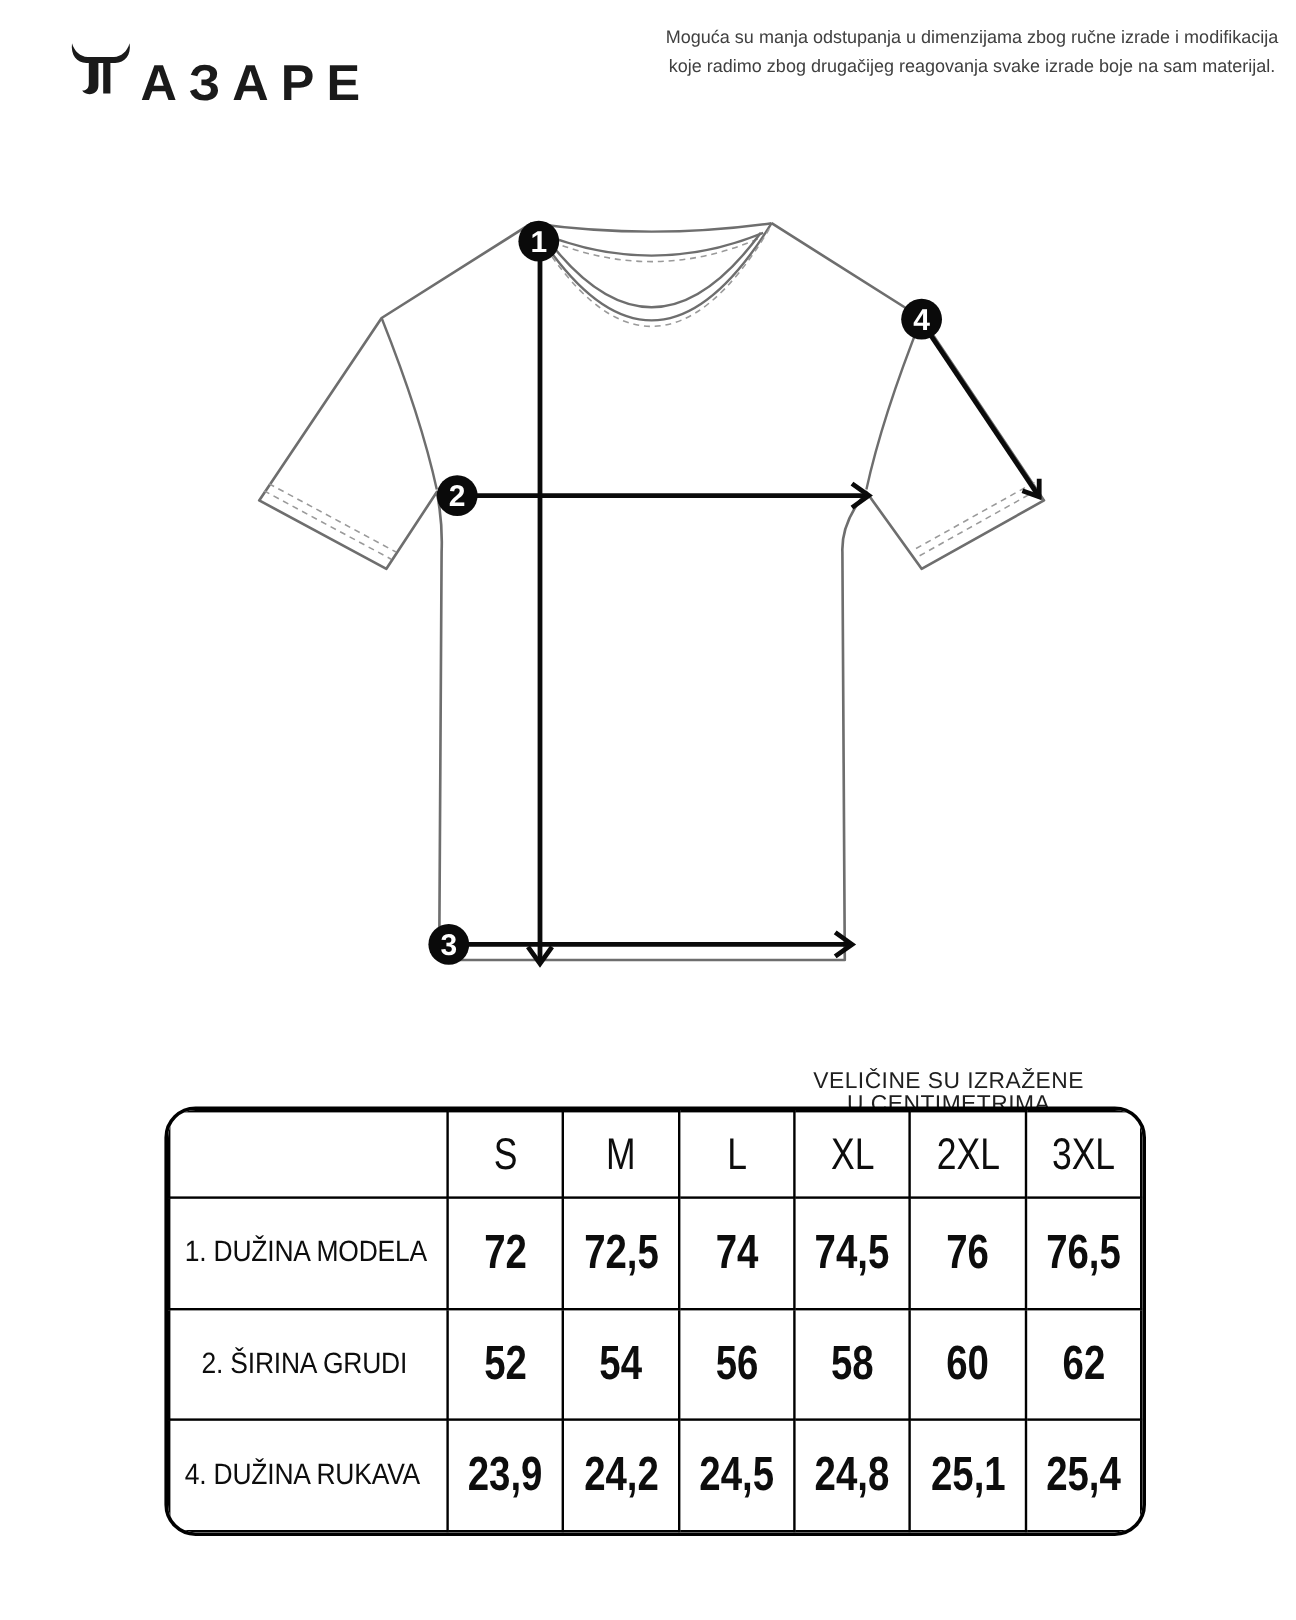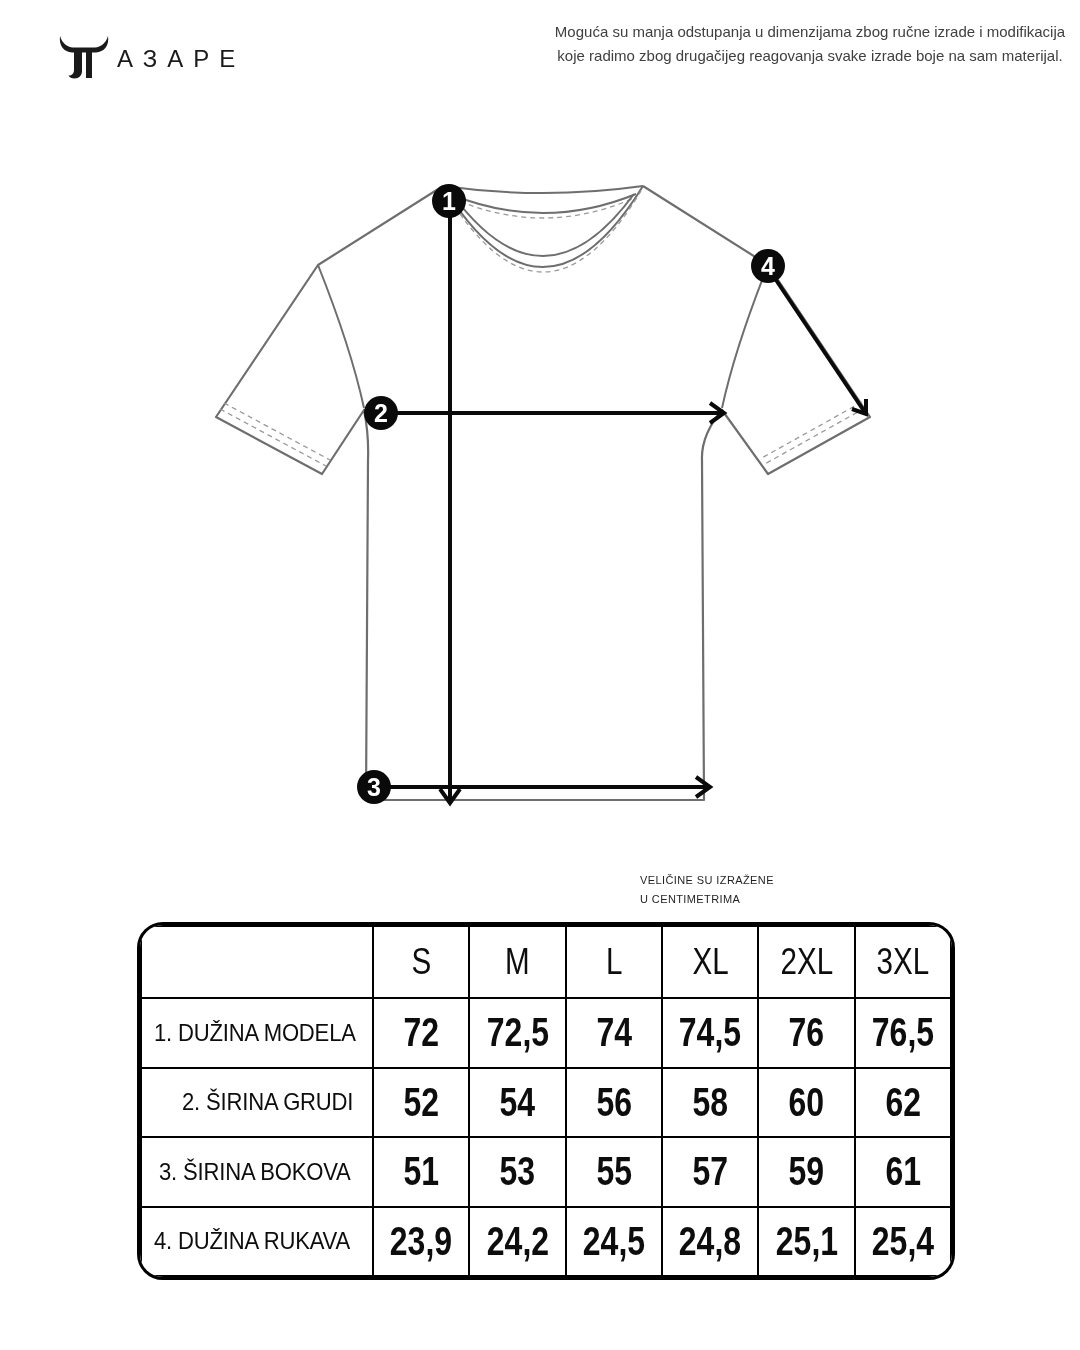--- a/index.html
+++ b/index.html
@@ -4,32 +4,32 @@
 <style>
   html,body{margin:0;padding:0;background:#ffffff;}
   .page{
     position:relative;width:1080px;height:1350px;background:#ffffff;overflow:hidden;
     font-family:"Liberation Sans",sans-serif;color:#111;
   }
   
   .logo{position:absolute;left:57px;top:34px;display:flex;align-items:flex-start;}
   .logo svg{display:block;height:46px;width:auto;}
   .logo-text{
-    font-size:24px;font-weight:400;letter-spacing:10px;color:#1a1a1a;
+    font-size:42px;font-weight:700;letter-spacing:10px;color:#1a1a1a;
     padding-top:11px;padding-left:6px;white-space:nowrap;
   }
   
   .disclaimer{
     position:absolute;left:540px;top:20px;width:540px;text-align:center;
     font-size:15px;line-height:24px;color:#404040;
   }
   
   .units-note{
-    position:absolute;left:640px;top:871px;width:301px;text-align:left;
-    font-size:11px;line-height:19px;letter-spacing:0.4px;color:#1f1f1f;
+    position:absolute;left:640px;top:892px;width:301px;text-align:center;
+    font-size:19px;line-height:19px;letter-spacing:0.4px;color:#1f1f1f;
   }
   
   .diagram{position:absolute;left:0;top:0;width:1080px;height:870px;}
   .shirt-line{fill:none;stroke:#6e6e6e;stroke-width:2;}
   .shirt-fill{fill:#ffffff;stroke:#6e6e6e;stroke-width:2.2;stroke-linejoin:round;}
   .stitch{fill:none;stroke:#9a9a9a;stroke-width:1.3;stroke-dasharray:5 4;}
   .arrow{stroke:#0a0a0a;stroke-width:4;fill:none;}
   .marker-dot{fill:#0a0a0a;}
   .marker-num{
     fill:#ffffff;font-family:"Liberation Sans",sans-serif;font-weight:700;
@@ -43,21 +43,21 @@
   }
   table.size-table{
     width:100%;height:100%;border-collapse:collapse;table-layout:fixed;
   }
   .size-table th,.size-table td{
     border:2px solid #000;text-align:center;vertical-align:middle;padding:0;
     color:#0d0d0d;font-weight:400;
   }
   .size-table th{font-size:37px;}
   .size-table td.val{font-size:40px;font-weight:bold;}
-  .size-table td.rowlabel{text-align:right;padding-left:12px;font-size:24.5px;}
+  .size-table td.rowlabel{text-align:center;padding-left:12px;font-size:24.5px;}
   .cond{display:inline-block;transform:scaleX(0.8);transform-origin:center;white-space:nowrap;}
   .cond-label{display:inline-block;transform:scaleX(0.9);transform-origin:left center;white-space:nowrap;letter-spacing:-0.2px;}
   tr.hdr{height:72px;}
 </style>
 </head>
 <body>
 
 <div class="page">
 
   <div class="logo">
@@ -176,29 +176,20 @@
       <tr>
         <td class="rowlabel"><span class="cond-label">2. ŠIRINA GRUDI</span></td>
         <td class="val"><span class="cond">52</span></td>
         <td class="val"><span class="cond">54</span></td>
         <td class="val"><span class="cond">56</span></td>
         <td class="val"><span class="cond">58</span></td>
         <td class="val"><span class="cond">60</span></td>
         <td class="val"><span class="cond">62</span></td>
       </tr>
       <tr>
-        <td class="rowlabel"><span class="cond-label">3. ŠIRINA BOKOVA</span></td>
-        <td class="val"><span class="cond">51</span></td>
-        <td class="val"><span class="cond">53</span></td>
-        <td class="val"><span class="cond">55</span></td>
-        <td class="val"><span class="cond">57</span></td>
-        <td class="val"><span class="cond">59</span></td>
-        <td class="val"><span class="cond">61</span></td>
-      </tr>
-      <tr>
         <td class="rowlabel"><span class="cond-label">4. DUŽINA RUKAVA</span></td>
         <td class="val"><span class="cond">23,9</span></td>
         <td class="val"><span class="cond">24,2</span></td>
         <td class="val"><span class="cond">24,5</span></td>
         <td class="val"><span class="cond">24,8</span></td>
         <td class="val"><span class="cond">25,1</span></td>
         <td class="val"><span class="cond">25,4</span></td>
       </tr>
     </tbody>
       </table>

